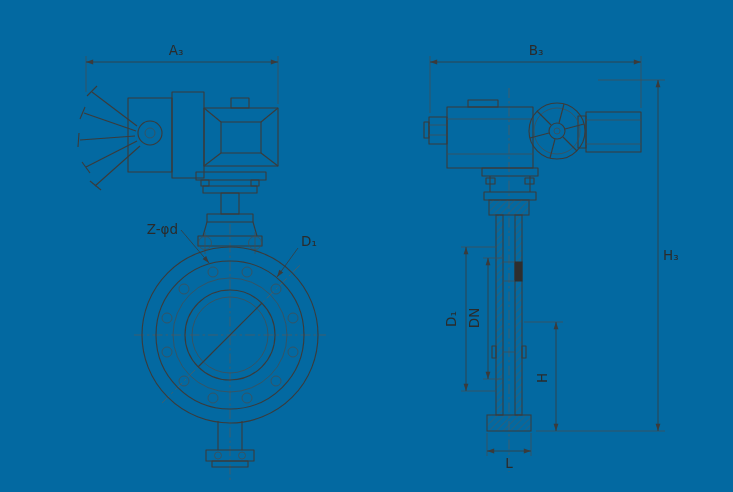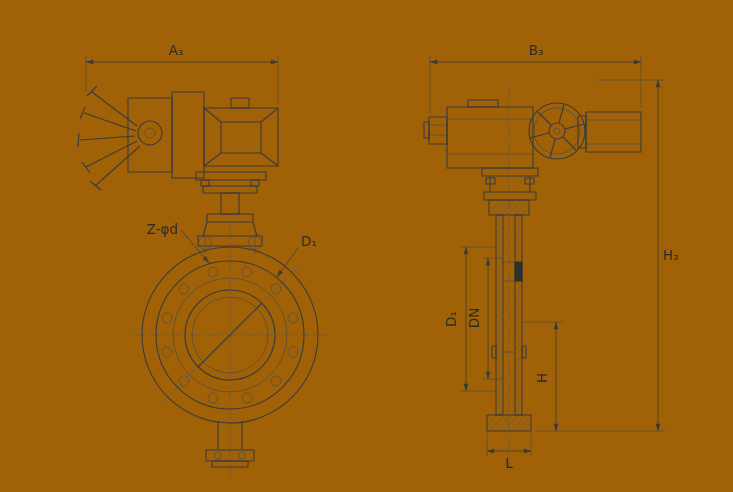--- a/index.html
+++ b/index.html
@@ -5,21 +5,21 @@
   html, body {
     margin: 0;
     padding: 0;
     background: #f8f8f5;
     font-family: "DejaVu Sans", sans-serif;
   }
   .stage {
     position: relative;
     width: 733px;
     height: 492px;
-    background: #a16207;
+    background: #0369a1;
     overflow: hidden;
   }
   svg { display: block; }
   svg text {
     font-family: "DejaVu Sans", sans-serif;
     font-size: 13.5px;
     fill: #2b2b2b;
   }
   .ln   { stroke: #3b3b3b; stroke-width: 1.1; fill: none; stroke-linejoin: round; }
   .thin { stroke: #4a4a4a; stroke-width: 0.7; fill: none; }

